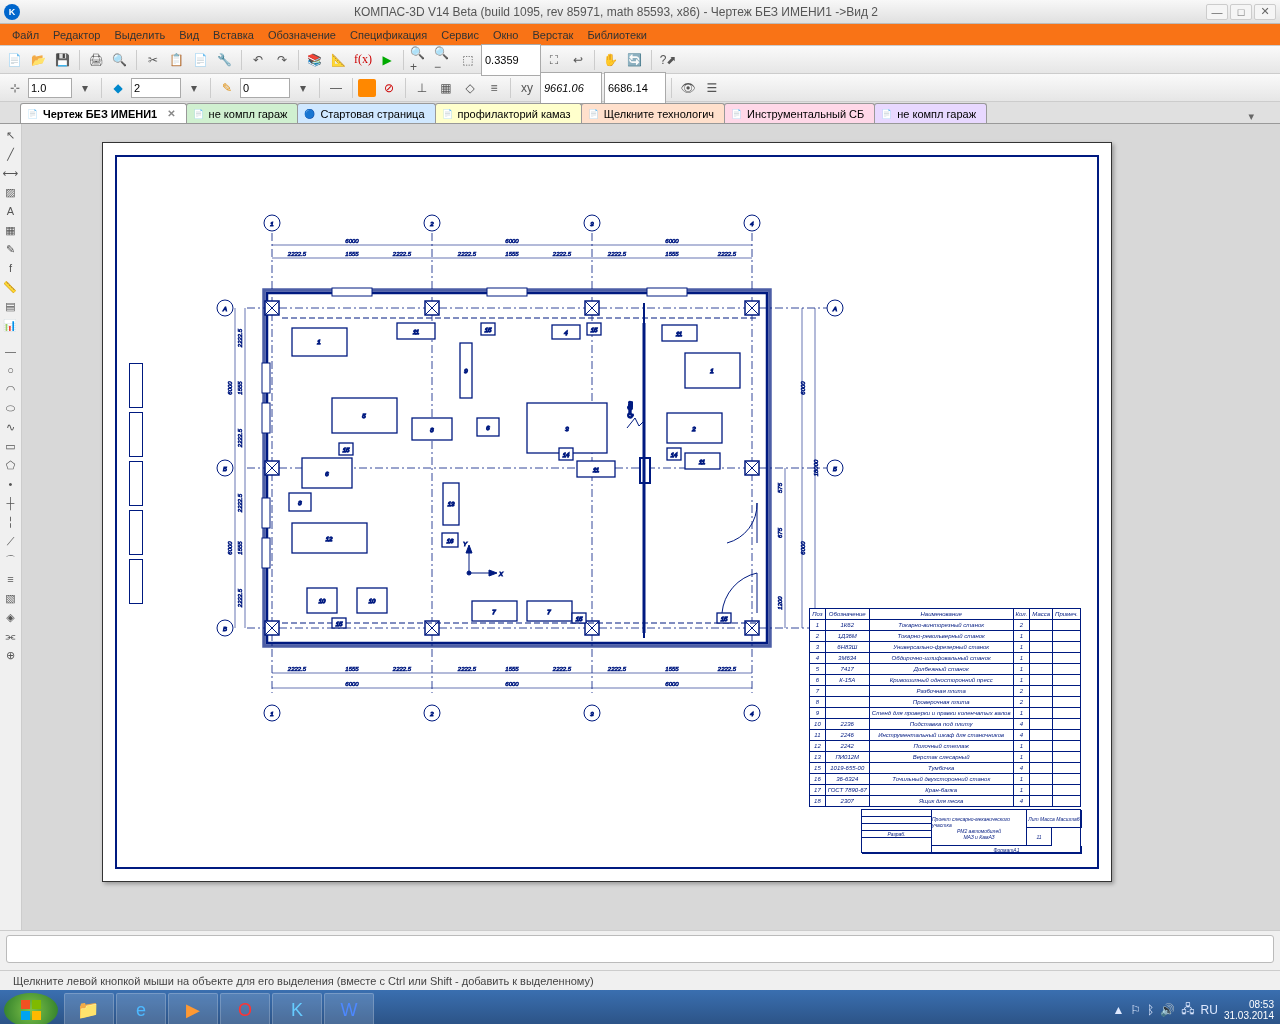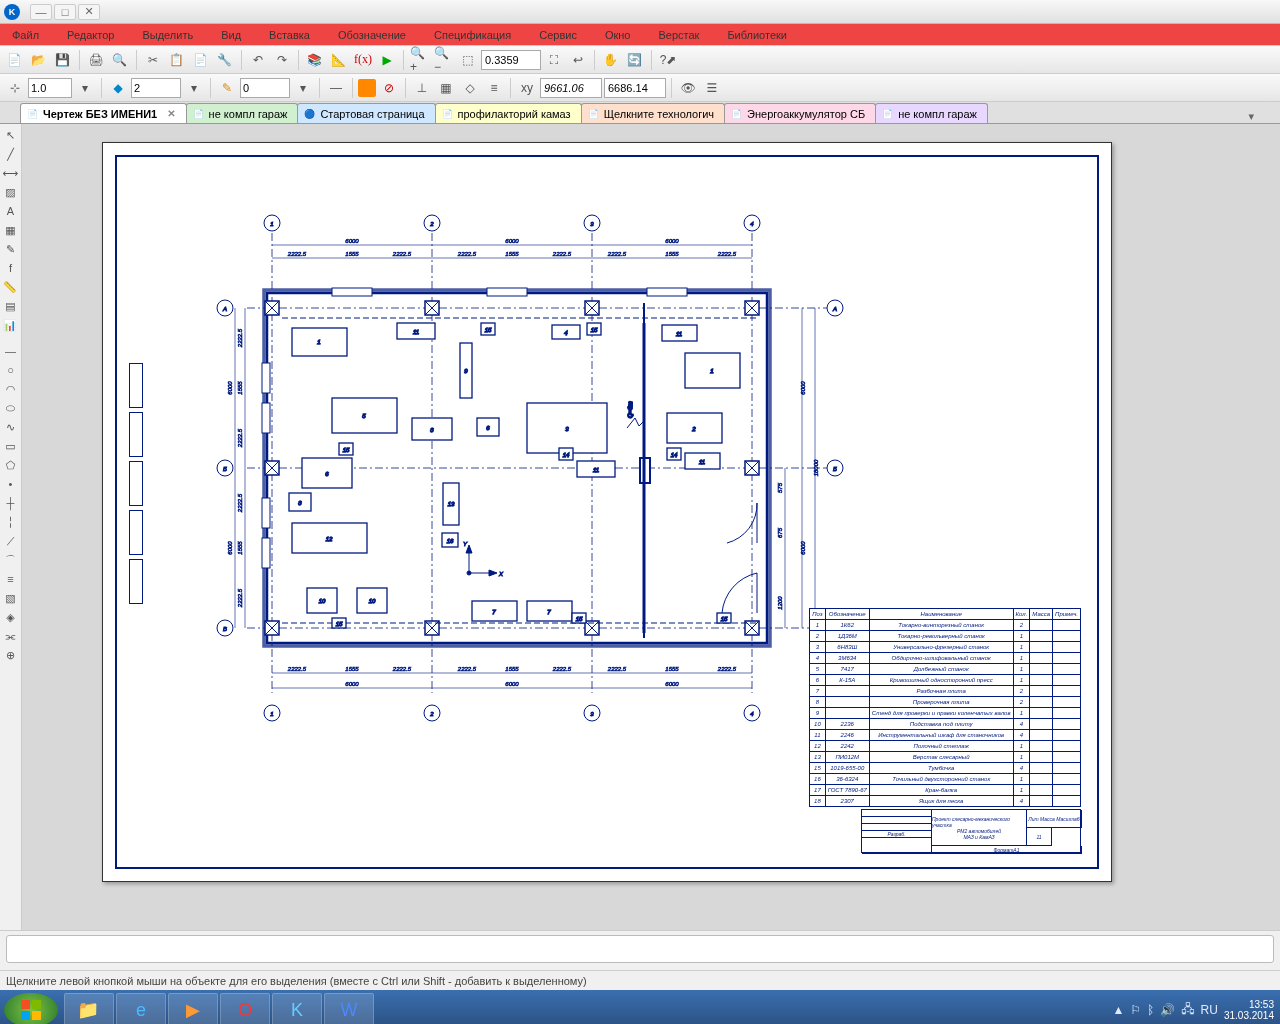--- a/index.html
+++ b/index.html
@@ -3,27 +3,27 @@
 <meta charset="utf-8">
 <style>
 * { margin: 0; padding: 0; box-sizing: border-box; font-family: "Segoe UI", Tahoma, sans-serif; }
 body { width: 1280px; height: 1024px; background: #e8e8e8; overflow: hidden; font-size: 11px; }
 
 .titlebar { height: 24px; background: linear-gradient(#f8f8f8,#e0e0e0); display: flex; align-items: center; padding: 0 4px; border-bottom: 1px solid #bbb; }
 .titlebar .app-icon { width: 16px; height: 16px; background: #0066cc; border-radius: 50%; margin-right: 8px; display:inline-flex;align-items:center;justify-content:center;color:#fff;font-size:9px;font-weight:bold;}
 .titlebar .title { flex: 1; text-align: center; color: #555; font-size: 12px; }
 .titlebar .win-btn { width: 22px; height: 16px; margin-left: 2px; display:inline-flex;align-items:center;justify-content:center;color:#666;font-size:11px;border:1px solid #ccc;border-radius:2px;background:#f5f5f5;}
 
-.menubar { height: 22px; background: #ef4444; display: flex; align-items: center; padding: 0 6px; gap: 16px; border-bottom: 1px solid #ccc; }
+.menubar { height: 22px; background: #f97316; display: flex; align-items: center; padding: 0 6px; gap: 2px; border-bottom: 1px solid #ccc; }
 .menubar .menu { padding: 2px 6px; color: #333; }
 
 .toolbar { height: 28px; background: linear-gradient(#fafafa,#e6e6e6); display: flex; align-items: center; padding: 0 4px; gap: 2px; border-bottom: 1px solid #ccc; }
 .tb-btn { width: 22px; height: 22px; border: 1px solid transparent; display:inline-flex;align-items:center;justify-content:center;font-size:12px;color:#555;border-radius:2px;}
 .tb-sep { width: 1px; height: 20px; background: #ccc; margin: 0 3px; }
-.tb-input { height: 20px; border: 1px solid #aaa; padding: 8px 3px; font-size: 11px; background: #fff; }
+.tb-input { height: 32px; border: 1px solid #aaa; padding: 8px 3px; font-size: 11px; background: #fff; }
 .tb-combo { height: 20px; border: 1px solid #aaa; font-size: 11px; background: #fff; padding:0 2px;}
 
 .tabbar { height: 22px; background: #e0e0e0; display: flex; align-items: flex-end; padding: 0 20px; border-bottom: 1px solid #999; gap:0;}
 .tab { height: 20px; padding: 0 10px 0 6px; border: 1px solid #999; border-bottom: none; margin-right: -1px; display: flex; align-items: center; gap: 4px; font-size: 11px; border-radius: 3px 3px 0 0; position:relative;}
 .tab .ticon { width: 12px; height: 12px; display:inline-flex;align-items:center;justify-content:center;font-size:9px;}
 .tab .close { margin-left: 6px; color:#888;font-size:10px;}
 .tab.c-yellow { background: #ffffcc; }
 .tab.c-green  { background: #d0f0d0; }
 .tab.c-blue   { background: #d0e8ff; }
 .tab.c-peach  { background: #ffe0cc; }
@@ -51,37 +51,38 @@
 .stamp { position: absolute; right: 10px; bottom: 8px; width: 220px; height: 44px; border: 1.5px solid #001a80; font-size:5px;color:#001a80;}
 .stamp .grid{position:absolute;inset:0;}
 .stamp .cell{position:absolute;border-right:.8px solid #001a80;border-bottom:.8px solid #001a80;display:flex;align-items:center;justify-content:center;font-style:italic;}
 
 .side-stamp{position:absolute;left:-8px;top:200px;width:14px;height:300px;}
 .side-stamp .sbox{border:1px solid #001a80;height:45px;margin-bottom:4px;}
 
 .panel-bottom { height: 40px; background: #f0f0f0; border-top: 1px solid #ccc; }
 .panel-inner { margin: 4px 6px; height: 28px; background: #fff; border: 1px solid #bbb; border-radius: 3px; }
 
-.statusbar { height: 20px; background: #f0f0f0; border-top: 1px solid #ccc; display: flex; align-items: center; padding: 0 6px; font-size: 11px; color: #444; }
+.statusbar { height: 20px; background: #f0f0f0; border-top: 1px solid #ccc; display: flex; align-items: center; padding: 0 13px; font-size: 11px; color: #444; }
 
 .taskbar { height: 40px; background: linear-gradient(#3a6fb0,#2a4f80); display: flex; align-items: center; padding: 0 4px; gap: 2px; position:relative;}
 .taskbar .start { width: 54px; height: 34px; background: radial-gradient(circle,#7fc247,#2a7a2a); border-radius: 50%; display:flex;align-items:center;justify-content:center;margin-right:4px;}
 .taskbar .start svg{width:24px;height:24px;}
 .taskbar .tbtn { width: 50px; height: 34px; background: rgba(255,255,255,.15); border: 1px solid rgba(255,255,255,.2); border-radius: 2px; display:flex;align-items:center;justify-content:center;font-size:18px;}
 .taskbar .tray { position:absolute;right:6px;top:0;bottom:0;display: flex; align-items: center; gap: 6px; color: #fff; font-size: 10px; }
 .taskbar .tray .ticon{font-size:12px;color:#dfe9ff;}
 .taskbar .clock { text-align: right; line-height: 1.1; }
 
 .dim-text{font-size:6px;fill:#001a80;font-style:italic;}
 </style>
 </head>
 <body>
 
 <div class="titlebar">
   <span class="app-icon">K</span>
+  <span class="title">КОМПАС-3D V14 Beta (build 1095, rev 85971, math 85593, x86) - Чертеж БЕЗ ИМЕНИ1 -&gt;Вид 2</span>
   <span class="win-btn">—</span>
   <span class="win-btn">□</span>
   <span class="win-btn">✕</span>
 </div>
 
 <div class="menubar">
   <span class="menu">Файл</span>
   <span class="menu">Редактор</span>
   <span class="menu">Выделить</span>
   <span class="menu">Вид</span>
@@ -176,21 +177,21 @@
   <div class="tab c-yellow">
       <span class="ticon">📄</span>
       <span>профилакторий камаз</span>
     </div>
   <div class="tab c-peach">
       <span class="ticon">📄</span>
       <span>Щелкните технологич</span>
     </div>
   <div class="tab c-pink">
       <span class="ticon">📄</span>
-      <span>Энергоаккумулятор СБ</span>
+      <span>Инструментальный СБ</span>
     </div>
   <div class="tab c-lav">
       <span class="ticon">📄</span>
       <span>не компл гараж</span>
     </div>
   <span style="margin-left:auto;font-size:11px;color:#666;padding:0 6px;">▾</span>
 </div>
 
 <div class="workspace">
   <div class="side-toolbar">
@@ -698,17 +699,17 @@
   <div class="tbtn" style="color:#66ccff;">K</div>
   <div class="tbtn" style="color:#4d88ff;">W</div>
   <div class="tray">
     <span class="ticon">▲</span>
     <span class="ticon">⚐</span>
     <span class="ticon">ᛒ</span>
     <span class="ticon">🔊</span>
     <span class="ticon">🖧</span>
     <span class="ticon">RU</span>
     <div class="clock">
-      <div>13:53</div>
+      <div>08:53</div>
       <div>31.03.2014</div>
     </div>
   </div>
 </div>
 
 </body></html>

